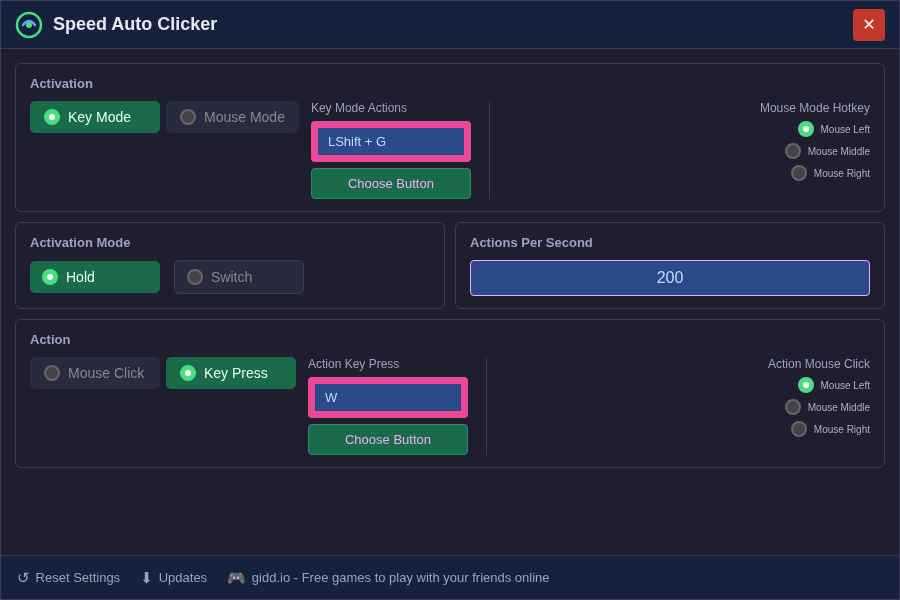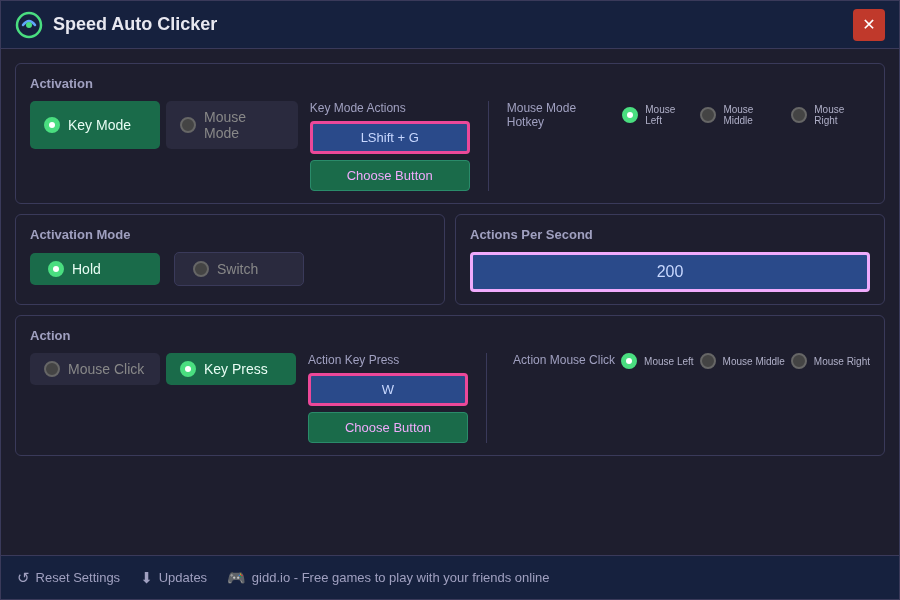--- a/index.html
+++ b/index.html
@@ -132,45 +132,46 @@
       gap: 6px;
       min-width: 160px;
     }
     .key-mode-label {
       font-size: 12px;
       color: #a0a0c0;
       font-weight: 500;
     }
     .hotkey-input {
       background: #2a4a8a;
-      border: 3px solid #ec4899;
+      border: 7px solid #ec4899;
       border-radius: 4px;
       color: #c8d8ff;
-      text-align: center;
+      text-align: left;
       padding: 6px 10px;
       font-size: 13px;
       width: 160px;
     }
     .green-btn {
       background: #1a6b4a;
       border: 1px solid #2a8b6a;
       border-radius: 4px;
       color: #f0abfc;
       padding: 7px 14px;
       font-size: 13px;
       font-weight: 500;
       cursor: pointer;
       width: 160px;
       text-align: center;
     }
     .mouse-mode-section {
       display: flex;
-      flex-direction: row;
+      flex-direction: column;
       gap: 6px;
       margin-left: auto;
+      align-items: flex-end;
     }
     .mouse-mode-label {
       font-size: 12px;
       color: #a0a0c0;
       font-weight: 500;
     }
     .mouse-option {
       display: flex;
       align-items: center;
       gap: 7px;
@@ -187,21 +188,21 @@
     
     .act-mode-row {
       display: flex;
       align-items: center;
       gap: 14px;
     }
     .toggle-btn {
       display: flex;
       align-items: center;
       gap: 8px;
-      padding: 8px 18px;
+      padding: 8px 12px;
       border-radius: 5px;
       font-size: 14px;
       font-weight: 500;
       cursor: pointer;
       min-width: 130px;
     }
     .toggle-btn.active {
       background: #1a6b4a;
       color: #e8fdf4;
     }
@@ -229,21 +230,21 @@
       height: 6px;
       border-radius: 50%;
       background: white;
     }
     .toggle-circle.off {
       border: 2px solid #666;
       background: #444;
     }
     .aps-input {
       background: #2a4a8a;
-      border: 3px solid #f0abfc;
+      border: 1px solid #f0abfc;
       border-radius: 4px;
       color: #c8d8ff;
       text-align: center;
       padding: 8px;
       font-size: 16px;
       width: 100%;
     }
     .aps-options {
       display: flex;
       align-items: center;

